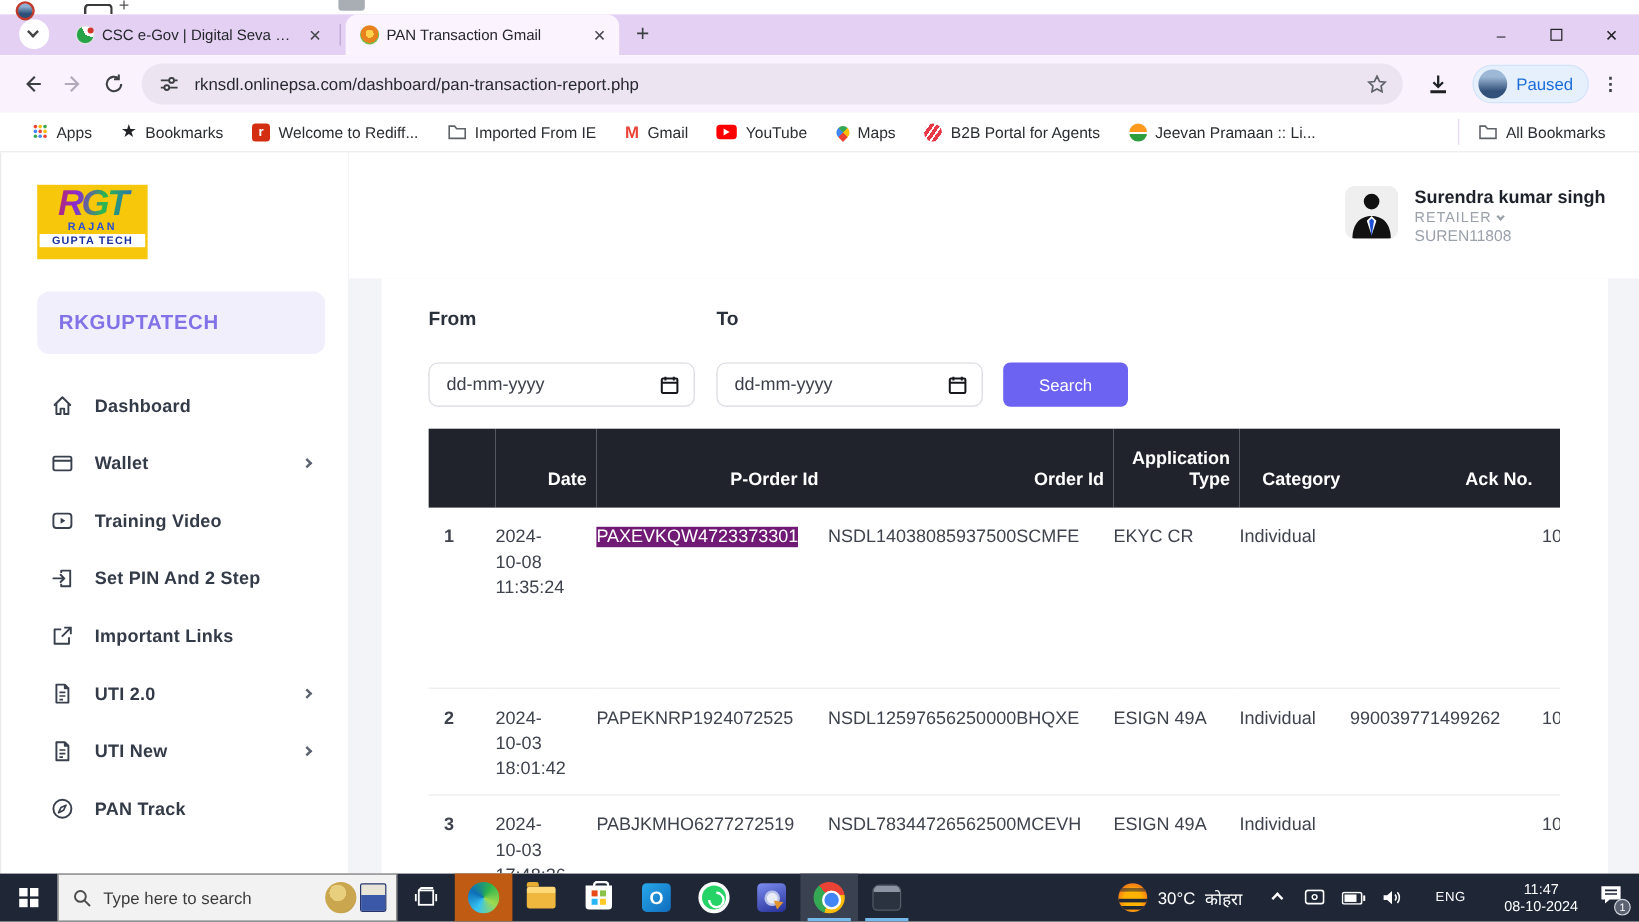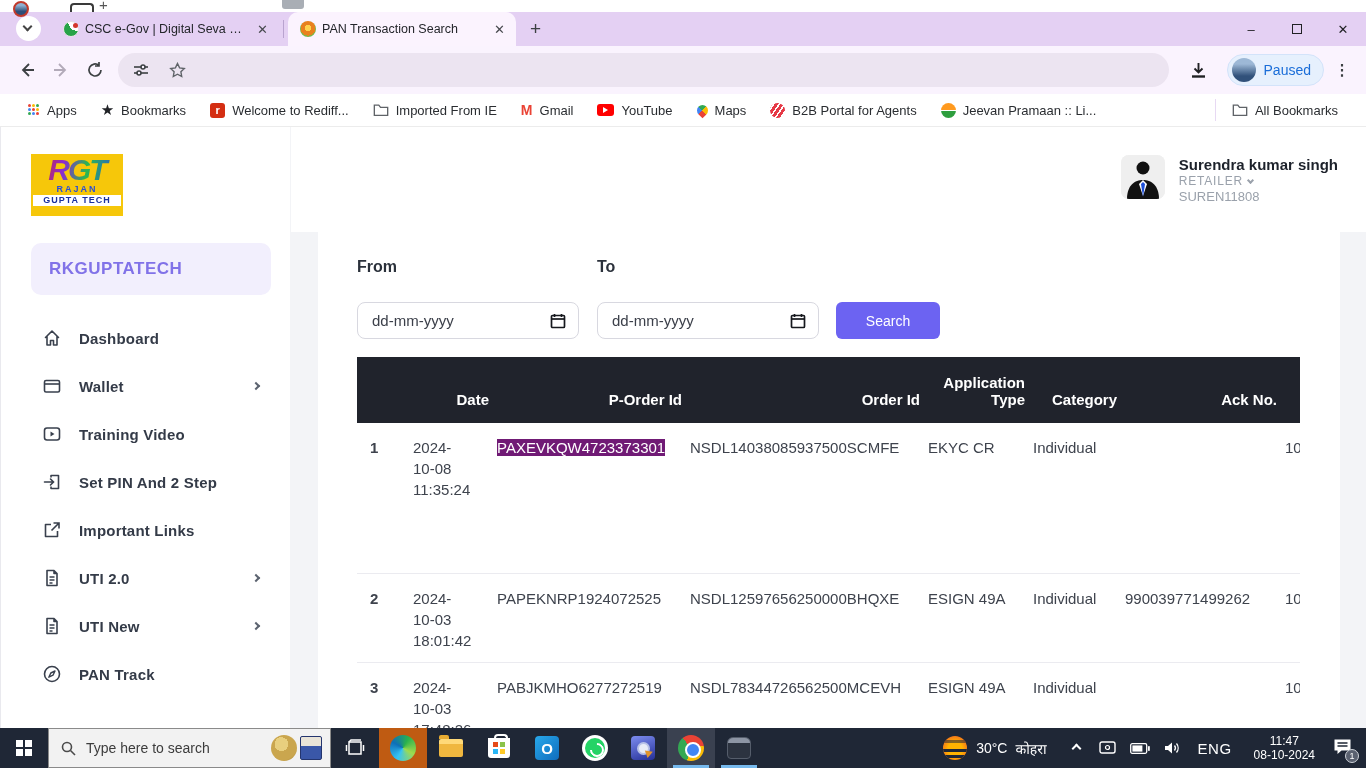--- a/index.html
+++ b/index.html
@@ -143,21 +143,21 @@
   .ic-chrome:after{content:"";position:absolute;left:7px;top:7px;width:12px;height:12px;border-radius:50%;background:#4285f4;border:2.5px solid #fff}
   .ic-darkapp{width:24px;height:22px;border-radius:6px 6px 4px 4px;background:linear-gradient(180deg,#8d95a4 0 25%,#2c3340 25%);border:1px solid #555d6b}
   .tb-tray{margin-left:auto;display:flex;align-items:center;color:#fff}
   .ic-sun{width:24px;height:24px;border-radius:50%;background:radial-gradient(circle at 50% 55%,#ffb300 0 40%,#f57f17 70%,#e65100);position:relative;overflow:hidden}
   .ic-sun:after{content:"";position:absolute;left:0;right:0;top:13px;height:3px;background:#1f2736;box-shadow:0 6px 0 #1f2736,0 -9px 0 rgba(31,39,54,.55)}
   .tray-weather{display:flex;align-items:center;margin-right:14px}
   .tray-weather .t{font-size:14px;margin-left:9px}
   .tray-weather .c{font-size:14px;margin-left:8px}
   .tray-chev{margin:0 12px}
   .tray-ic{margin:0 7px;display:flex;align-items:center}
-  .tray-lang{font-size:15px;margin:0 10px;letter-spacing:.5px}
+  .tray-lang{font-size:11px;margin:0 20px;letter-spacing:.5px}
   .tray-clock{font-size:12px;line-height:14px;text-align:center;margin:0 12px}
   .tray-note{position:relative;margin:0 14px 0 6px}
   .note-badge{position:absolute;right:-7px;bottom:-4px;width:14px;height:14px;border-radius:50%;background:#5a6170;border:1px solid #cfd3da;color:#fff;font-size:9px;display:flex;align-items:center;justify-content:center}
 </style>
 </head>
 <body>
 
 <div class="screen">
 
   <div class="top-fragment"></div>
@@ -173,21 +173,21 @@
     <div class="tab">
       <span class="favicon fav-csc">
           <i></i>
         </span>
       <span class="title">CSC e-Gov | Digital Seva Portal</span>
       <span class="close">✕</span>
     </div>
     <div class="tab-divider"></div>
     <div class="tab active">
       <span class="favicon fav-pan"></span>
-      <span class="title">PAN Transaction Search</span>
+      <span class="title">PAN Transaction Gmail</span>
       <span class="close">✕</span>
     </div>
     <div class="newtab">+</div>
     <div class="win-controls">
       <div class="win-btn">–</div>
       <div class="win-btn win-max">
           <i></i>
         </div>
       <div class="win-btn">✕</div>
     </div>
@@ -213,20 +213,21 @@
       <span class="tune-ic">
         <svg width="16" height="16" viewBox="0 0 16 16">
             <g stroke="#3c4043" stroke-width="1.6">
               <line x1="1" y1="5" x2="15" y2="5"></line>
               <line x1="1" y1="11" x2="15" y2="11"></line>
               <circle cx="10" cy="5" r="2" fill="#faf3fe"></circle>
               <circle cx="6" cy="11" r="2" fill="#faf3fe"></circle>
             </g>
           </svg>
       </span>
+      <span class="url-text">rknsdl.onlinepsa.com/dashboard/pan-transaction-report.php</span>
       <span class="star-ic">
         <svg width="17" height="17" viewBox="0 0 17 17">
             <path d="M8.5 1.5 l2.1 4.4 4.7.6 -3.4 3.3 .8 4.7 -4.2-2.3 -4.2 2.3 .8-4.7 -3.4-3.3 4.7-.6z" fill="none" stroke="#5f6368" stroke-width="1.4"></path>
           </svg>
       </span>
     </div>
     <div class="dl-ic">
       <svg width="19" height="19" viewBox="0 0 19 19">
           <path d="M9.5 2 v9 M5.5 7.5 l4 4 4-4" stroke="#202124" stroke-width="1.9" fill="none"></path>
           <path d="M3 15.5 h13" stroke="#202124" stroke-width="2.4"></path>

